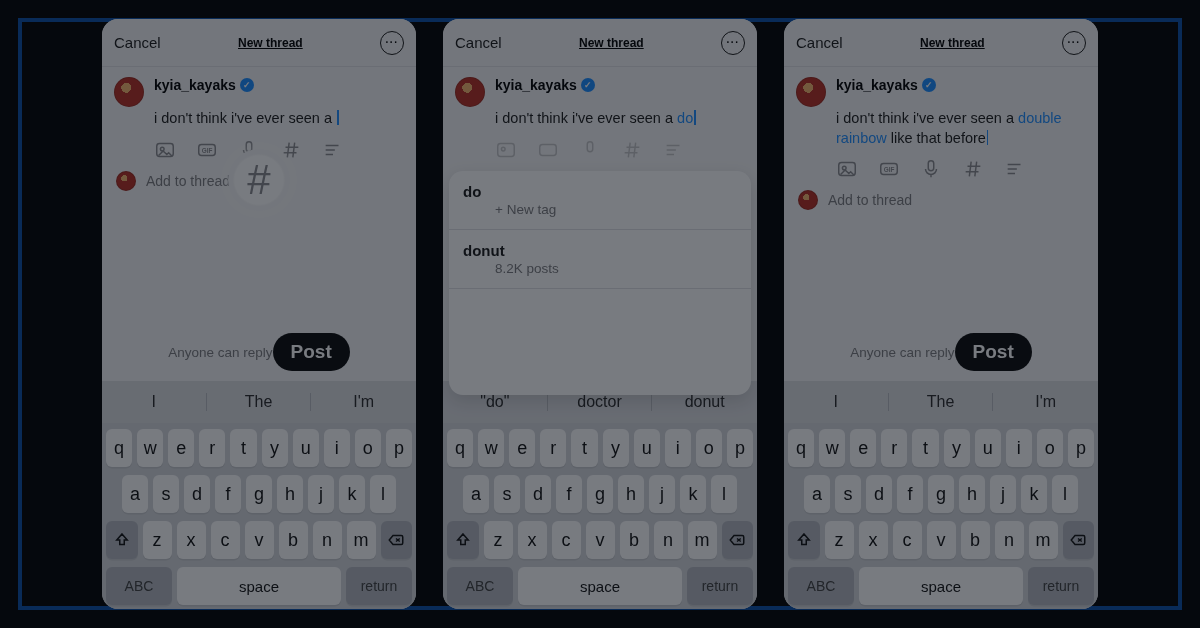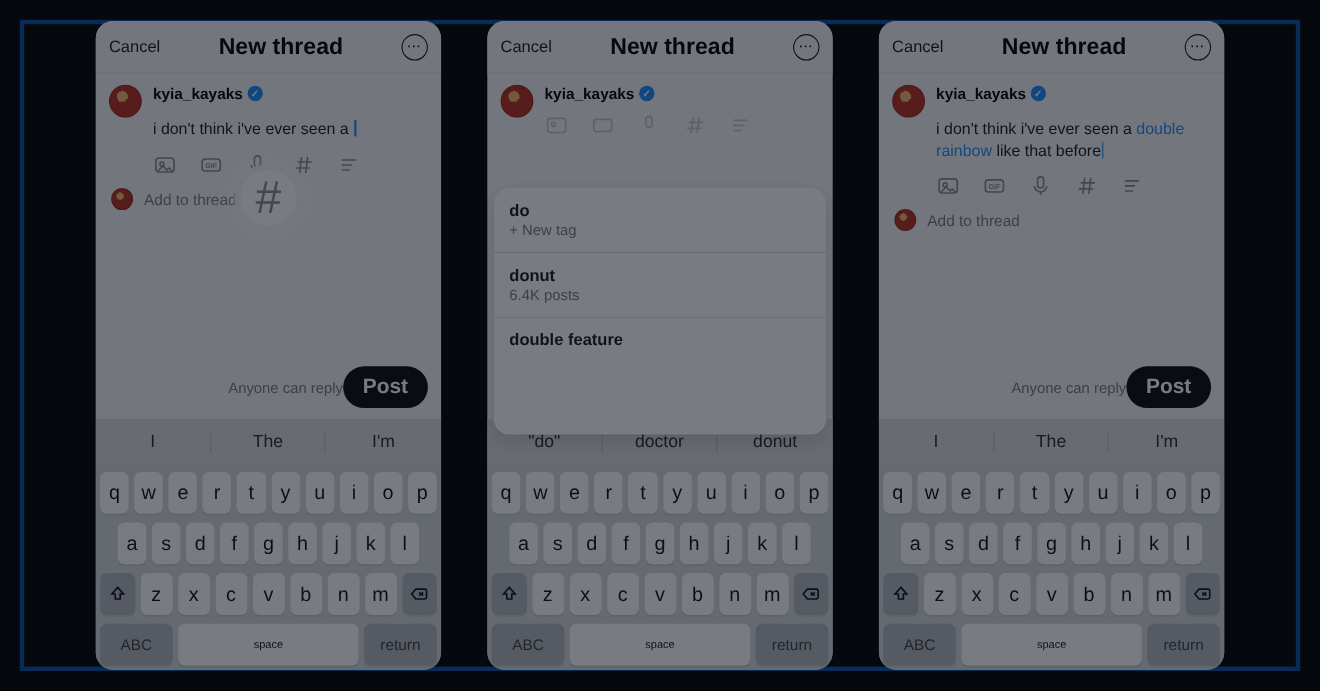--- a/index.html
+++ b/index.html
@@ -30,21 +30,21 @@
     overflow: hidden;
   }
   
   .frame {
     position: absolute;
     inset: 18px 18px;
     border: 4px solid var(--frame-blue);
     display: flex;
     justify-content: center;
     align-items: center;
-    gap: 42px;
+    gap: 27px;
   }
   .phone {
     width: 314px;
     height: 590px;
     background: var(--screen-bg);
     border-radius: 16px;
     display: flex;
     flex-direction: column;
     position: relative;
     overflow: hidden;
@@ -53,21 +53,21 @@
   
   .hdr {
     height: 48px;
     display: flex;
     align-items: center;
     justify-content: space-between;
     padding: 0 12px;
     border-bottom: 1px solid var(--divider);
     background: var(--screen-bg);
   }
-  .hdr .title { font-weight: 700; font-size: 21px; }
+  .hdr .title { font-weight: 700; font-size: 12px; text-decoration: underline; }
   .hdr .cancel { font-size: 15px; color: var(--text); }
   .dots {
     width: 24px; height: 24px; border: 1.5px solid var(--text);
     border-radius: 50%; display:flex; align-items:center; justify-content:center;
     font-weight: 800; letter-spacing: 1px; font-size: 10px;
   }
   
   .composer { padding: 10px 12px 4px 12px; display:flex; gap:10px; }
   .avatar {
     width: 30px; height: 30px; border-radius: 50%;
@@ -90,40 +90,40 @@
   .icons {
     display:flex; gap:20px; align-items:center;
     margin: 10px 0 0 0; color: var(--hash-gray);
   }
   .icn { width:22px; height:22px; display:flex; align-items:center; justify-content:center; }
   .icn svg { width:22px;height:22px; stroke:var(--hash-gray); fill:none; stroke-width:1.6; }
   
   .add-thread { display:flex; align-items:center; gap:10px; padding: 6px 12px 0 14px; color:var(--muted); font-size:14px;}
   
   .sheet-footer {
-    display:flex; align-items:center; justify-content:flex-end;
+    display:flex; align-items:center; justify-content:center;
     padding: 0 12px 10px 12px; margin-top:auto;
   }
   .reply-scope { color: var(--muted); font-size:13.5px; }
   .post-btn {
     background: var(--pill-black); color:#fff; border-radius:20px;
     padding: 8px 18px; font-weight:700; font-size:19px;
   }
   
   .suggest-panel {
     position:absolute; left:6px; right:6px; top:152px; bottom:214px;
     background:#fff; border-radius:14px;
     box-shadow: 0 6px 18px #0002;
     overflow:hidden;
     display:flex; flex-direction:column;
   }
   .sugg { padding: 12px 14px; border-bottom:1px solid var(--divider); }
   .sugg:last-child{border-bottom:none;}
   .sugg-title { font-weight:700; font-size:15px; color:var(--text);}
-  .sugg-sub { color:var(--muted); font-size:13.5px; margin-top:2px;}
+  .sugg-sub { color:var(--muted); font-size:13.5px; margin-top:2px;margin-left:32px;}
   
   .predict {
     height:42px; background:#dcdde1;
     display:grid; grid-template-columns:1fr 1fr 1fr;
     align-items:center; text-align:center; font-size:16px; color:#2a2a2a;
   }
   .predict > div { border-right:1px solid #b9bbc0; padding:0 4px; overflow:hidden; white-space:nowrap;}
   .predict > div:last-child{border-right:none;}
   
   .kbd {
@@ -137,21 +137,21 @@
     height:38px; flex:1; max-width:29px;
     display:flex;align-items:center;justify-content:center;
     font-size:18px; color:#111;
   }
   .row2 { padding: 0 16px; }
   .key.wide { max-width:none; flex:1; }
   .key.special { background:var(--key-special); color:#404040; }
   .key.shift svg, .key.backspace svg { width:18px;height:18px;stroke:#111;fill:none;stroke-width:2;}
   .bottomrow { display:flex; gap:5px; }
   .bottomrow .abc { flex:0 0 66px; background:var(--key-special); font-size:14px;}
-  .bottomrow .space { flex:1; font-size:10px;}
+  .bottomrow .space { flex:1; font-size:15px;}
   .bottomrow .ret { flex:0 0 66px; background:var(--key-special); font-size:14px;text-align:right;}
   
   .hash-pop {
     position:absolute; left:50%; top:130px; transform:translateX(-50%);
     width:62px;height:62px;border-radius:50%;
     background: radial-gradient(circle,#fff 0 55%, #f4f4f5 60% 100%);
     display:flex;align-items:center;justify-content:center;
     font-size:42px; color:var(--hash-gray);
     box-shadow:0 0 16px #fff8;
     font-weight:300;
@@ -291,20 +291,23 @@
       <span class="title">New thread</span>
       <span class="dots">···</span>
     </div>
     <div class="composer">
       <div class="avatar"></div>
       <div class="compose-body">
         <div class="user-row">
           <span>kyia_kayaks</span>
           <span class="verified">✓</span>
         </div>
+        <div class="text-line">
+          <span>i don't think i've ever seen a </span><span class="tag">do</span><span class="cursor"></span>
+        </div>
         <div class="icons" style="opacity:.45">
           <span class="icn">
               <svg viewBox="0 0 24 24">
                 <rect x="3" y="5" width="18" height="14" rx="3"></rect>
                 <circle cx="9" cy="11" r="2"></circle>
               </svg>
             </span>
           <span class="icn">
               <svg viewBox="0 0 24 24">
                 <rect x="3" y="6" width="18" height="12" rx="3"></rect>
@@ -329,24 +332,23 @@
       </div>
     </div>
 
     <div class="suggest-panel">
       <div class="sugg">
         <div class="sugg-title">do</div>
         <div class="sugg-sub">+ New tag</div>
       </div>
       <div class="sugg">
         <div class="sugg-title">donut</div>
-        <div class="sugg-sub">6.4K posts</div>
+        <div class="sugg-sub">8.2K posts</div>
       </div>
       <div class="sugg">
-        <div class="sugg-title">double feature</div>
       </div>
 
     </div>
 
     <div class="sheet-footer" style="visibility:hidden"></div>
 
     <div class="predict">
       <div>"do"</div>
       <div>doctor</div>
       <div>donut</div>

